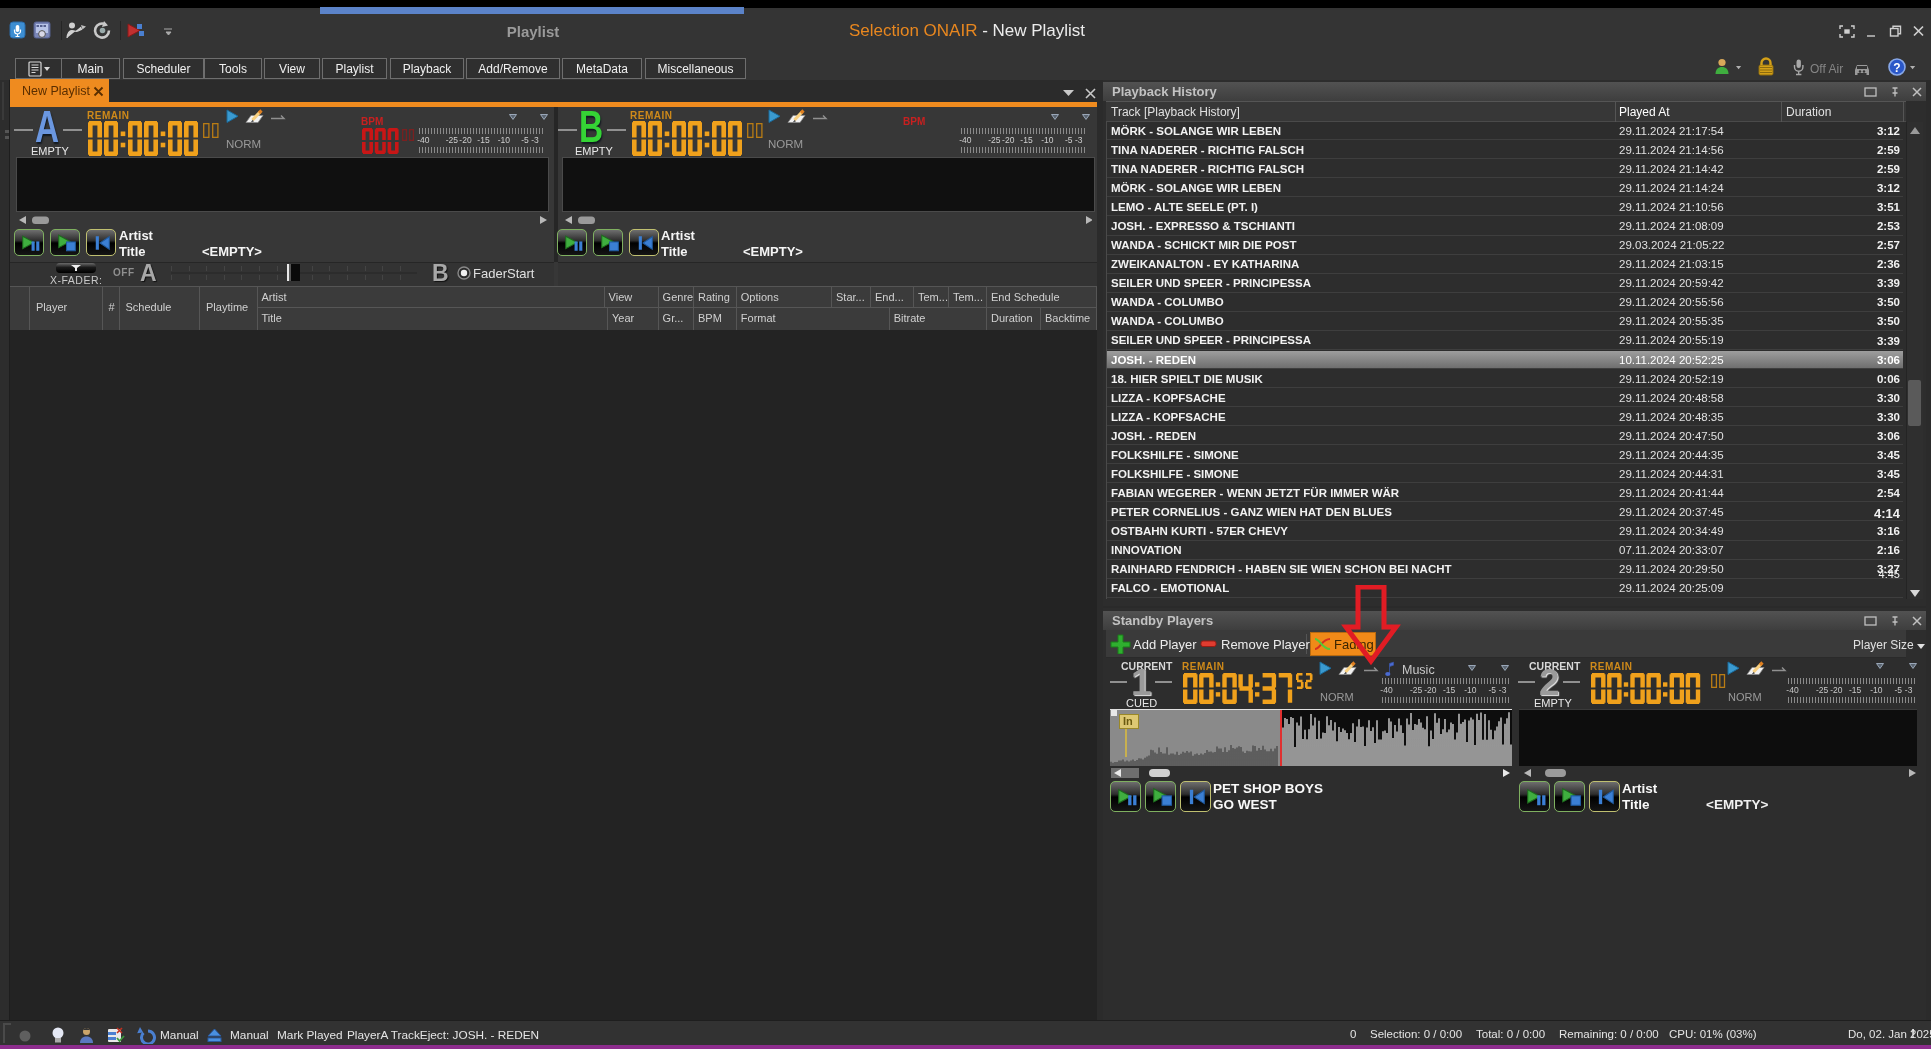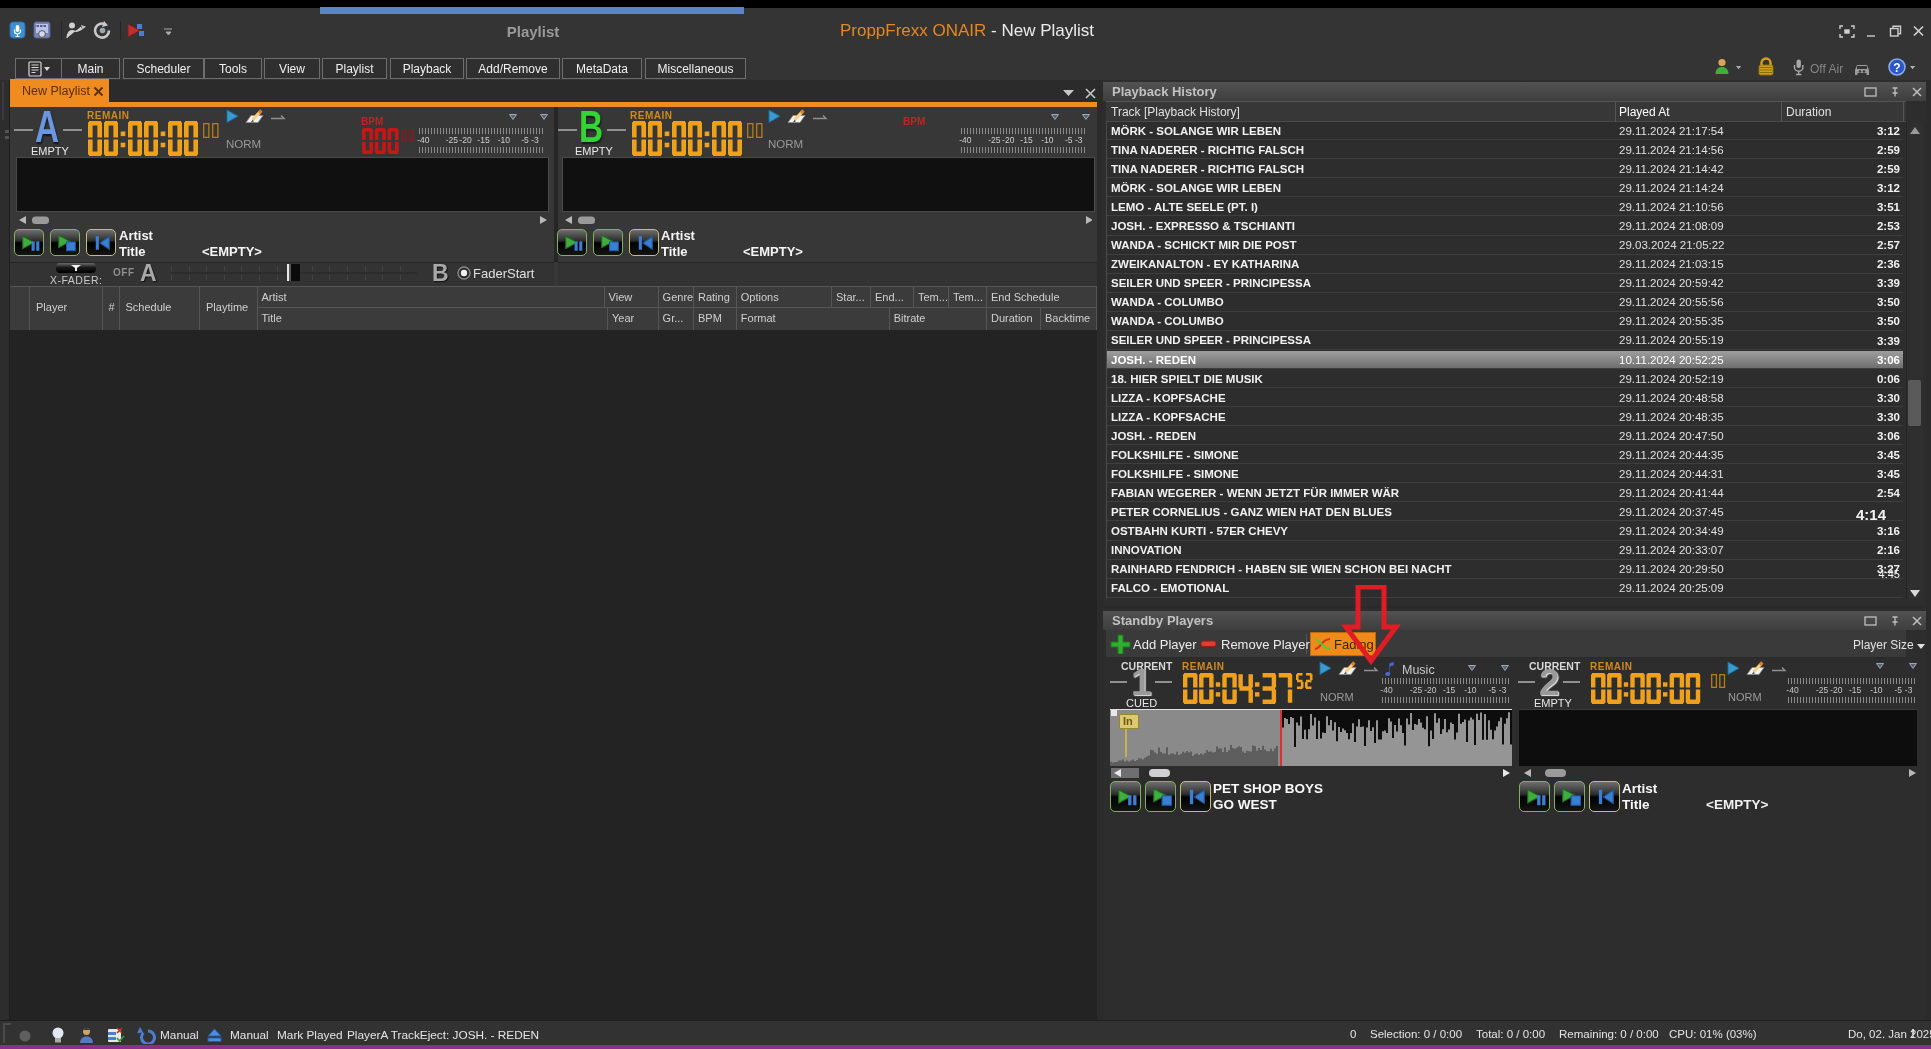--- a/index.html
+++ b/index.html
@@ -33,21 +33,21 @@
 <path d="M101 9.5a7 7 0 1 1-3.5-6" fill="none" stroke="#c8c8c8" stroke-width="2.6"></path>
 <path d="M96 0l4 4.5-6 1.5z" fill="#c8c8c8"></path>
 <circle cx="94.5" cy="9.5" r="2.8" fill="#9aa"></circle>
 <rect x="112" y="0" width="1" height="19" fill="#252525"></rect>
 <path d="M120 3l12 6.5-12 6.5z" fill="#c03030" stroke="#8a1818"></path>
 <rect x="129" y="3" width="5" height="5" fill="#4a7fd0"></rect>
 <rect x="131" y="10" width="5" height="5" fill="#4a7fd0"></rect>
 <path d="M156 8h8M158 11l2.5 3 2.5-3z" stroke="#aaa" fill="#aaa" stroke-width="1"></path>
 </svg>
 <div class="txt" style="left:533px;top:23px;transform:translateX(-50%);font-size:15px;font-weight:bold;color:#9a9a9a">Playlist</div>
-<div class="txt" style="left:967px;top:21px;transform:translateX(-50%);font-size:17px;color:#ececec"><span style="color:#e8871f">ProppFrexx ONAIR</span> - New Playlist</div>
+<div class="txt" style="left:967px;top:21px;transform:translateX(-50%);font-size:17px;color:#ececec"><span style="color:#e8871f">Selection ONAIR</span> - New Playlist</div>
 <svg class="abs" style="left:1838px;top:24px" width="92" height="15">
 <g stroke="#cfcfcf" fill="none" stroke-width="1.4">
 <path d="M5 2h-3v3M13 2h3v3M2 10v3h3M16 10v3h-3"></path>
         <rect x="7" y="6" width="4" height="3" fill="#cfcfcf"></rect>
 <path d="M29 12h8"></path>
 <rect x="52.5" y="4.5" width="7.5" height="7.5"></rect>
         <path d="M55 4.5v-2.2h7.5v7.5h-2.3"></path>
 <path d="M76 2.5l9 9M85 2.5l-9 9" stroke-width="1.7"></path>
 </g>
     </svg>
@@ -430,28 +430,28 @@
 <div class="txt" style="left:1111px;top:467.88px;font-size:11.5px;font-weight:bold;color:#f2f2f2">FOLKSHILFE - SIMONE</div>
 <div class="txt" style="left:1619px;top:467.88px;font-size:11.5px;color:#e0e0e0">29.11.2024 20:44:31</div>
 <div class="txt" style="right:31px;top:467.9px;font-size:11.5px;font-weight:bold;color:#f2f2f2">3:45</div>
 <div class="abs" style="left:1106px;top:484.3px;width:797px;height:18.1px;background:#2d2d2d;border-bottom:1px solid #3e3e3e"></div>
 <div class="txt" style="left:1111px;top:486.94px;font-size:11.5px;font-weight:bold;color:#f2f2f2">FABIAN WEGERER - WENN JETZT FÜR IMMER WÄR</div>
 <div class="txt" style="left:1619px;top:486.94px;font-size:11.5px;color:#e0e0e0">29.11.2024 20:41:44</div>
 <div class="txt" style="right:31px;top:486.9px;font-size:11.5px;font-weight:bold;color:#f2f2f2">2:54</div>
 <div class="abs" style="left:1106px;top:503.4px;width:797px;height:18.1px;background:#2d2d2d;border-bottom:1px solid #3e3e3e"></div>
 <div class="txt" style="left:1111px;top:506px;font-size:11.5px;font-weight:bold;color:#f2f2f2">PETER CORNELIUS - GANZ WIEN HAT DEN BLUES</div>
 <div class="txt" style="left:1619px;top:506px;font-size:11.5px;color:#e0e0e0">29.11.2024 20:37:45</div>
-<div class="txt" style="right:45px;top:506.0px;font-size:15px;font-weight:bold;color:#f2f2f2">4:14</div>
+<div class="txt" style="right:31px;top:506.0px;font-size:13px;font-weight:bold;color:#f2f2f2">4:14</div>
 <div class="abs" style="left:1106px;top:522.5px;width:797px;height:18.1px;background:#2d2d2d;border-bottom:1px solid #3e3e3e"></div>
 <div class="txt" style="left:1111px;top:525.06px;font-size:11.5px;font-weight:bold;color:#f2f2f2">OSTBAHN KURTI - 57ER CHEVY</div>
 <div class="txt" style="left:1619px;top:525.06px;font-size:11.5px;color:#e0e0e0">29.11.2024 20:34:49</div>
 <div class="txt" style="right:31px;top:525.1px;font-size:11.5px;font-weight:bold;color:#f2f2f2">3:16</div>
 <div class="abs" style="left:1106px;top:541.5px;width:797px;height:18.1px;background:#2d2d2d;border-bottom:1px solid #3e3e3e"></div>
 <div class="txt" style="left:1111px;top:544.12px;font-size:11.5px;font-weight:bold;color:#f2f2f2">INNOVATION</div>
-<div class="txt" style="left:1619px;top:544.12px;font-size:11.5px;color:#e0e0e0">29.11.2024 20:33:07</div>
+<div class="txt" style="left:1619px;top:544.12px;font-size:11.5px;color:#e0e0e0">07.11.2024 20:33:07</div>
 <div class="txt" style="right:31px;top:544.1px;font-size:11.5px;font-weight:bold;color:#f2f2f2">2:16</div>
 <div class="abs" style="left:1106px;top:560.6px;width:797px;height:18.1px;background:#2d2d2d;border-bottom:1px solid #3e3e3e"></div>
 <div class="txt" style="left:1111px;top:563.18px;font-size:11.5px;font-weight:bold;color:#f2f2f2">RAINHARD FENDRICH - HABEN SIE WIEN SCHON BEI NACHT</div>
 <div class="txt" style="left:1619px;top:563.18px;font-size:11.5px;color:#e0e0e0">29.11.2024 20:29:50</div>
 <div class="txt" style="right:31px;top:563.2px;font-size:11.5px;font-weight:bold;color:#f2f2f2">3:27</div>
 <div class="abs" style="left:1106px;top:579.6px;width:797px;height:18.1px;background:#2d2d2d;border-bottom:1px solid #3e3e3e"></div>
 <div class="txt" style="left:1111px;top:582.24px;font-size:11.5px;font-weight:bold;color:#f2f2f2">FALCO - EMOTIONAL</div>
 <div class="txt" style="left:1619px;top:582.24px;font-size:11.5px;color:#e0e0e0">29.11.2024 20:25:09</div>
 <div class="txt" style="right:31px;top:568px;font-size:11px;font-weight:normal;color:#f2f2f2">4:45</div>
 <div class="abs" style="left:1106px;top:122px;width:1px;height:477px;background:#4a4a4a"></div>

